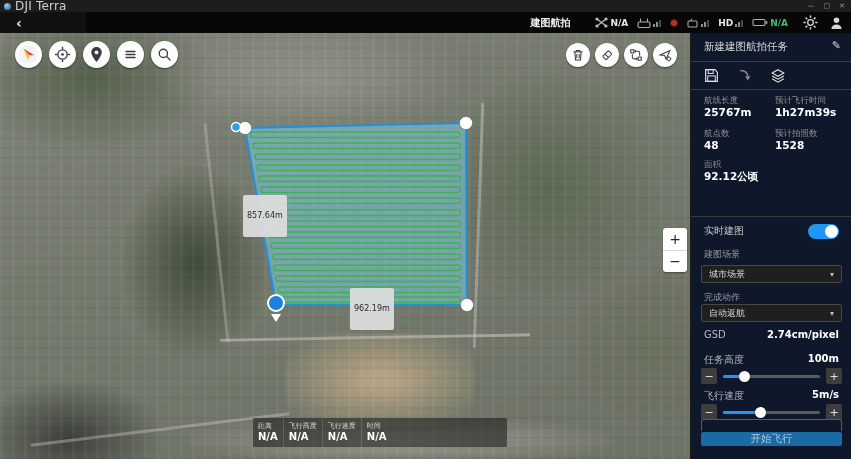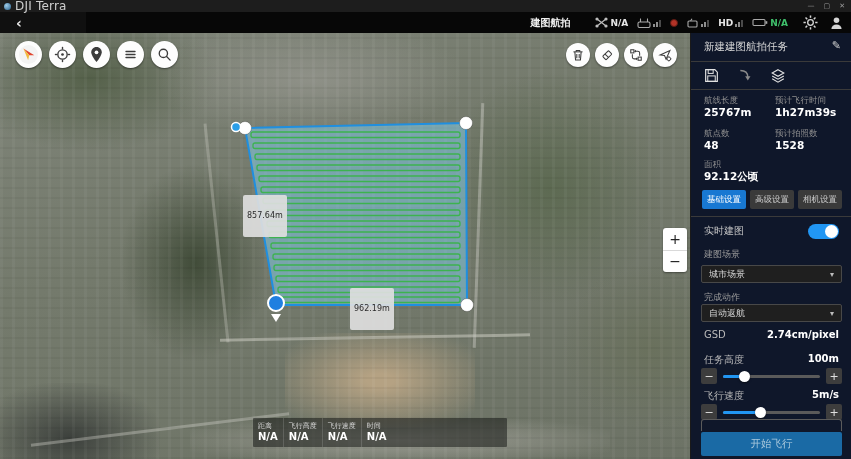--- a/index.html
+++ b/index.html
@@ -113,21 +113,21 @@
   .sbtn { width:16px; height:16px; background:#3d3d3d; border-radius:2px; color:#e0e0e0;
     font-size:11px; display:flex; align-items:center; justify-content:center; cursor:pointer; }
   .sbtn.plus { margin-left:auto; }
   .track { position:relative; flex:1; height:3px; background:#5a5a5a; margin:0 6px; border-radius:2px; }
   .fill { position:absolute; left:0; top:0; height:3px; background:#2196f3; border-radius:2px; }
   .knob2 { position:absolute; top:-4px; width:11px; height:11px; border-radius:50%;
     background:#fff; box-shadow:0 1px 2px rgba(0,0,0,.5); cursor:pointer; }
 
   .ghostbox { position:absolute; left:10px; top:386px; width:141px; height:12px;
     border:1px solid #5b5b5b; border-bottom:none; border-radius:3px 3px 0 0; }
-  .startbtn { position:absolute; left:10px; top:399px; width:141px; height:24px;
+  .startbtn { position:absolute; left:10px; top:399px; width:141px; height:14px;
     background:#1a6aa5; border:none; border-radius:2px; color:#a9c8dc;
     font-size:10.5px; cursor:pointer; font-family:inherit; }
 </style>
 </head>
 <body>
 
 <div class="app">
 
   <div class="titlebar">
     <span class="logo"></span>
@@ -418,25 +418,20 @@
       <span class="stat-value" style="left:13px;top:73px">25767m</span>
       <span class="stat-label" style="left:84px;top:62px">预计飞行时间</span>
       <span class="stat-value" style="left:84px;top:73px">1h27m39s</span>
       <span class="stat-label" style="left:13px;top:95px">航点数</span>
       <span class="stat-value" style="left:13px;top:106px">48</span>
       <span class="stat-label" style="left:84px;top:95px">预计拍照数</span>
       <span class="stat-value" style="left:84px;top:106px">1528</span>
       <span class="stat-label" style="left:13px;top:126px">面积</span>
       <span class="stat-value" style="left:13px;top:137px">92.12公顷</span>
 
-      <div class="tabs">
-        <div class="tab active">基础设置</div>
-        <div class="tab">高级设置</div>
-        <div class="tab">相机设置</div>
-      </div>
       <div class="hr" style="top:183px"></div>
 
       <span class="row-label" style="top:191px">实时建图</span>
       <div class="toggle">
           <span class="knob"></span>
         </div>
 
       <span class="row-sub" style="top:215px">建图场景</span>
       <div class="select" style="top:232px">
         <span>城市场景</span>

